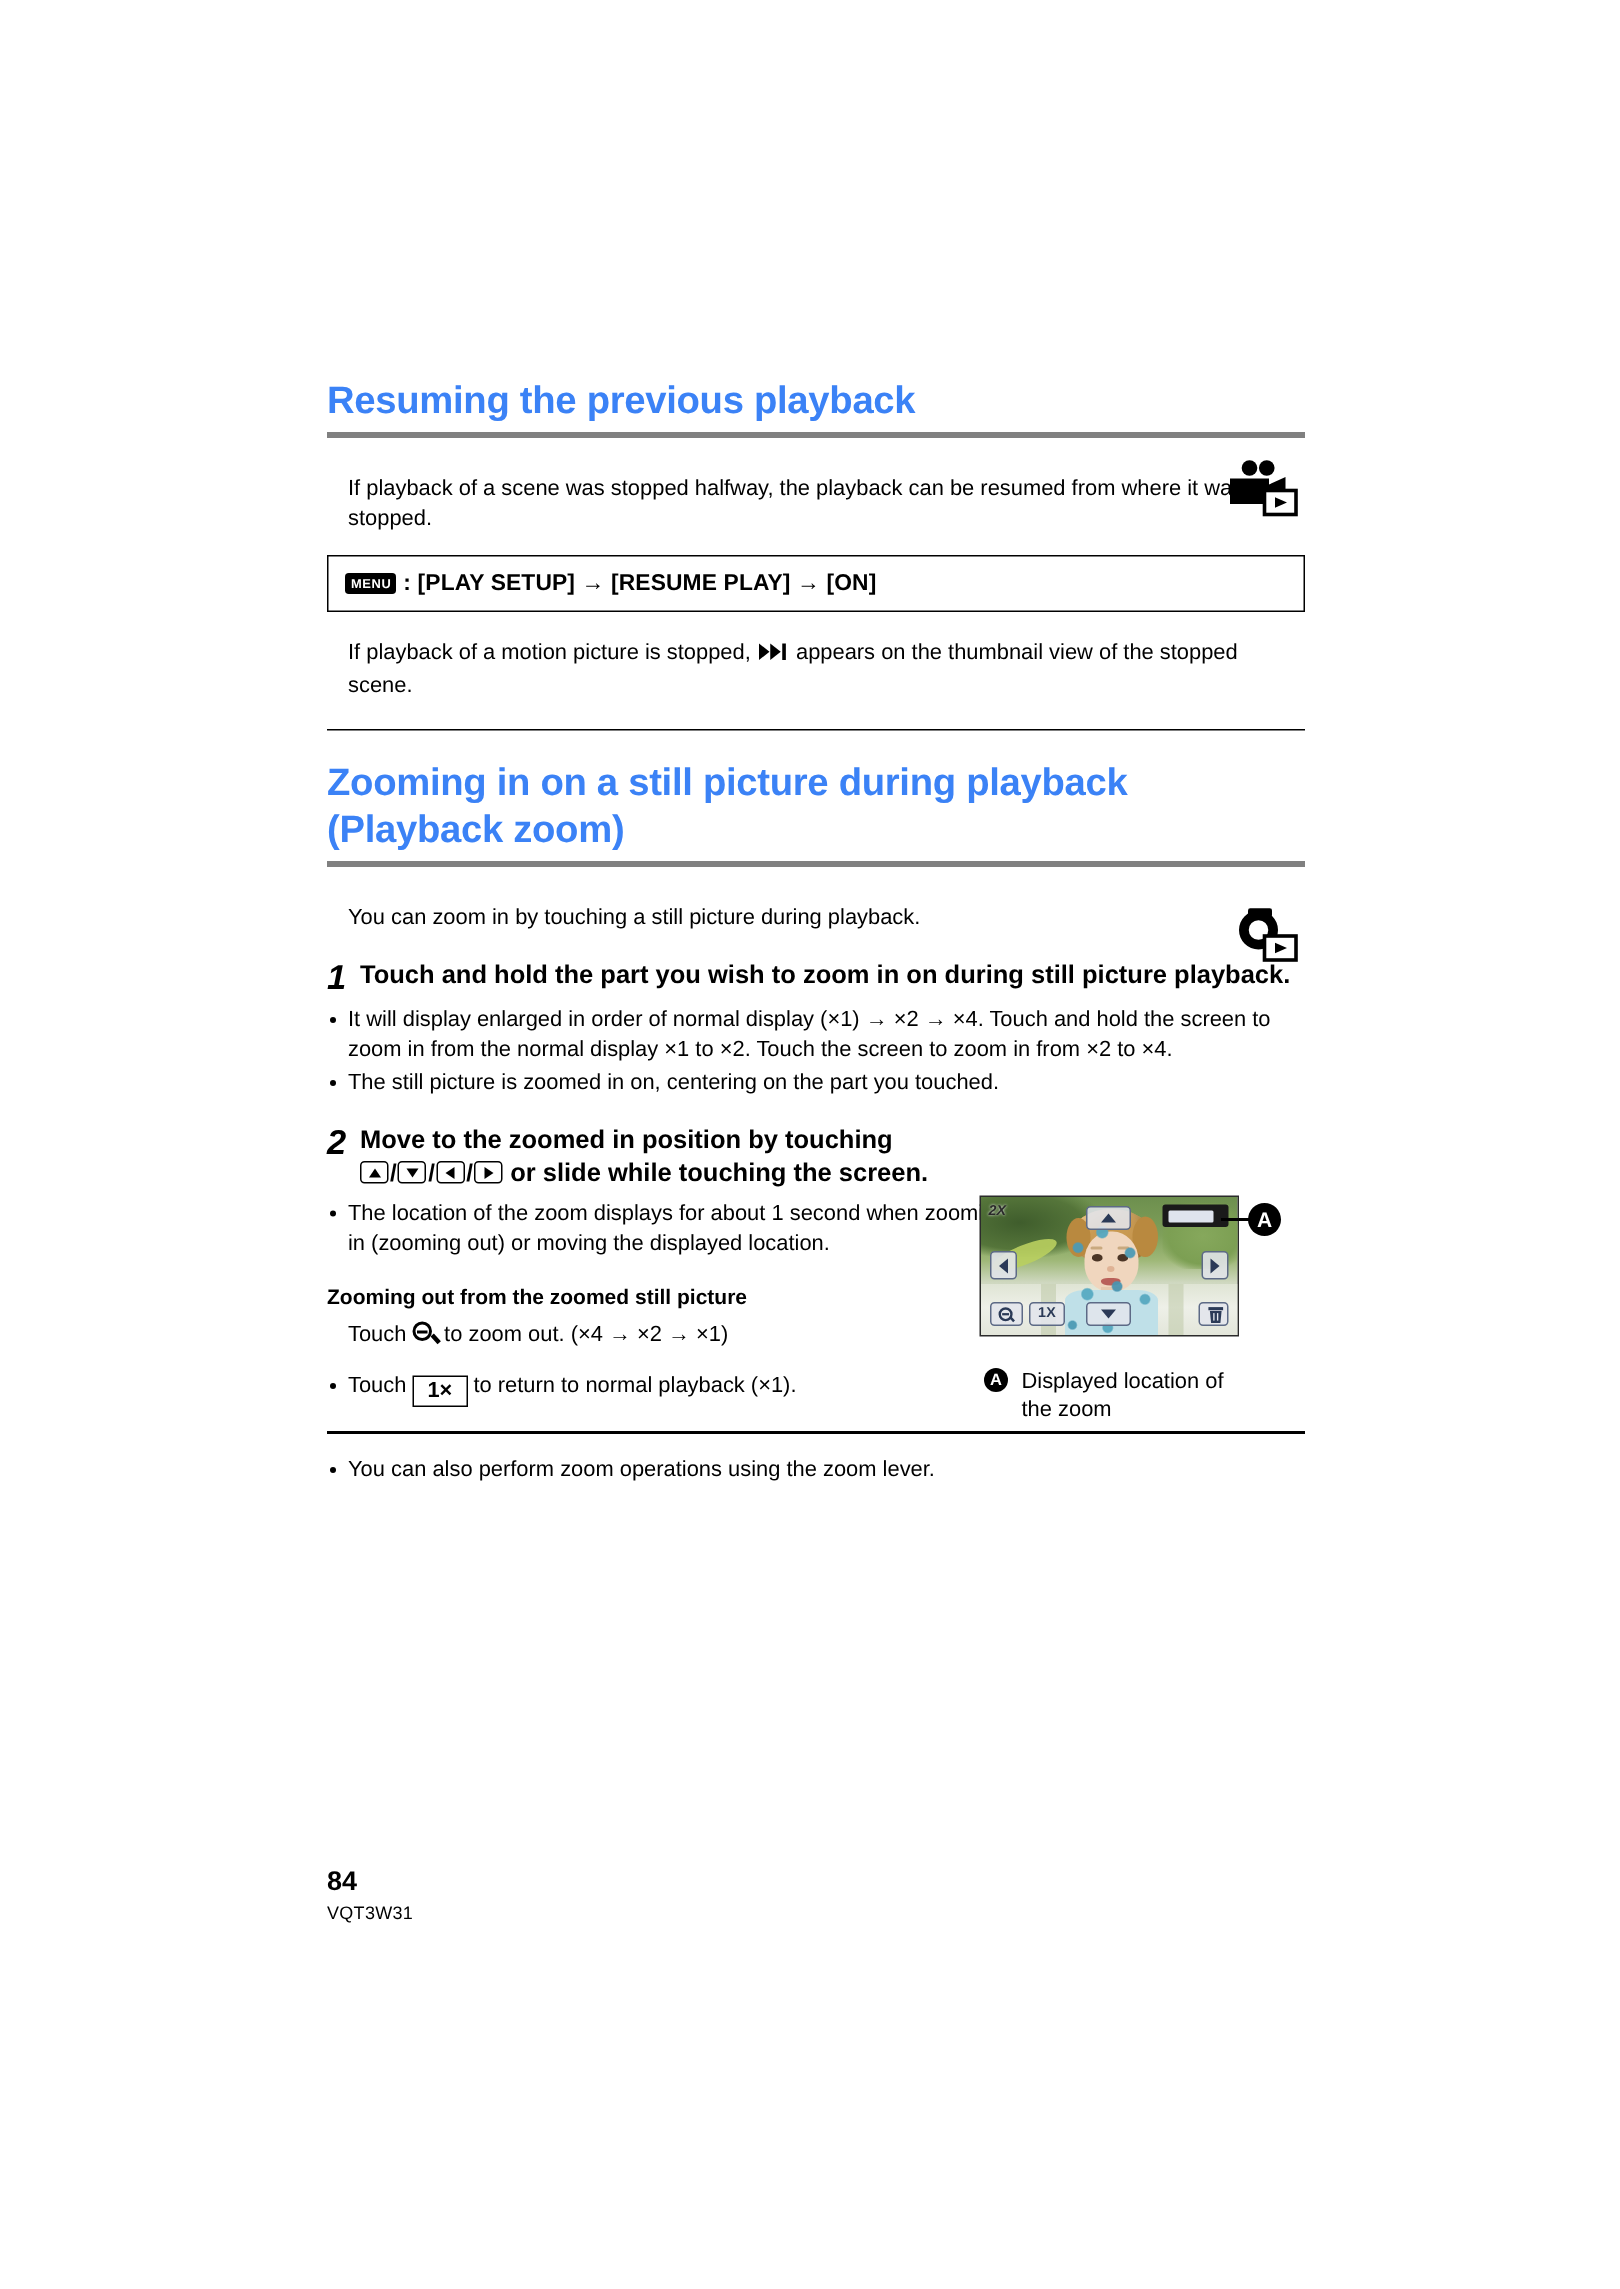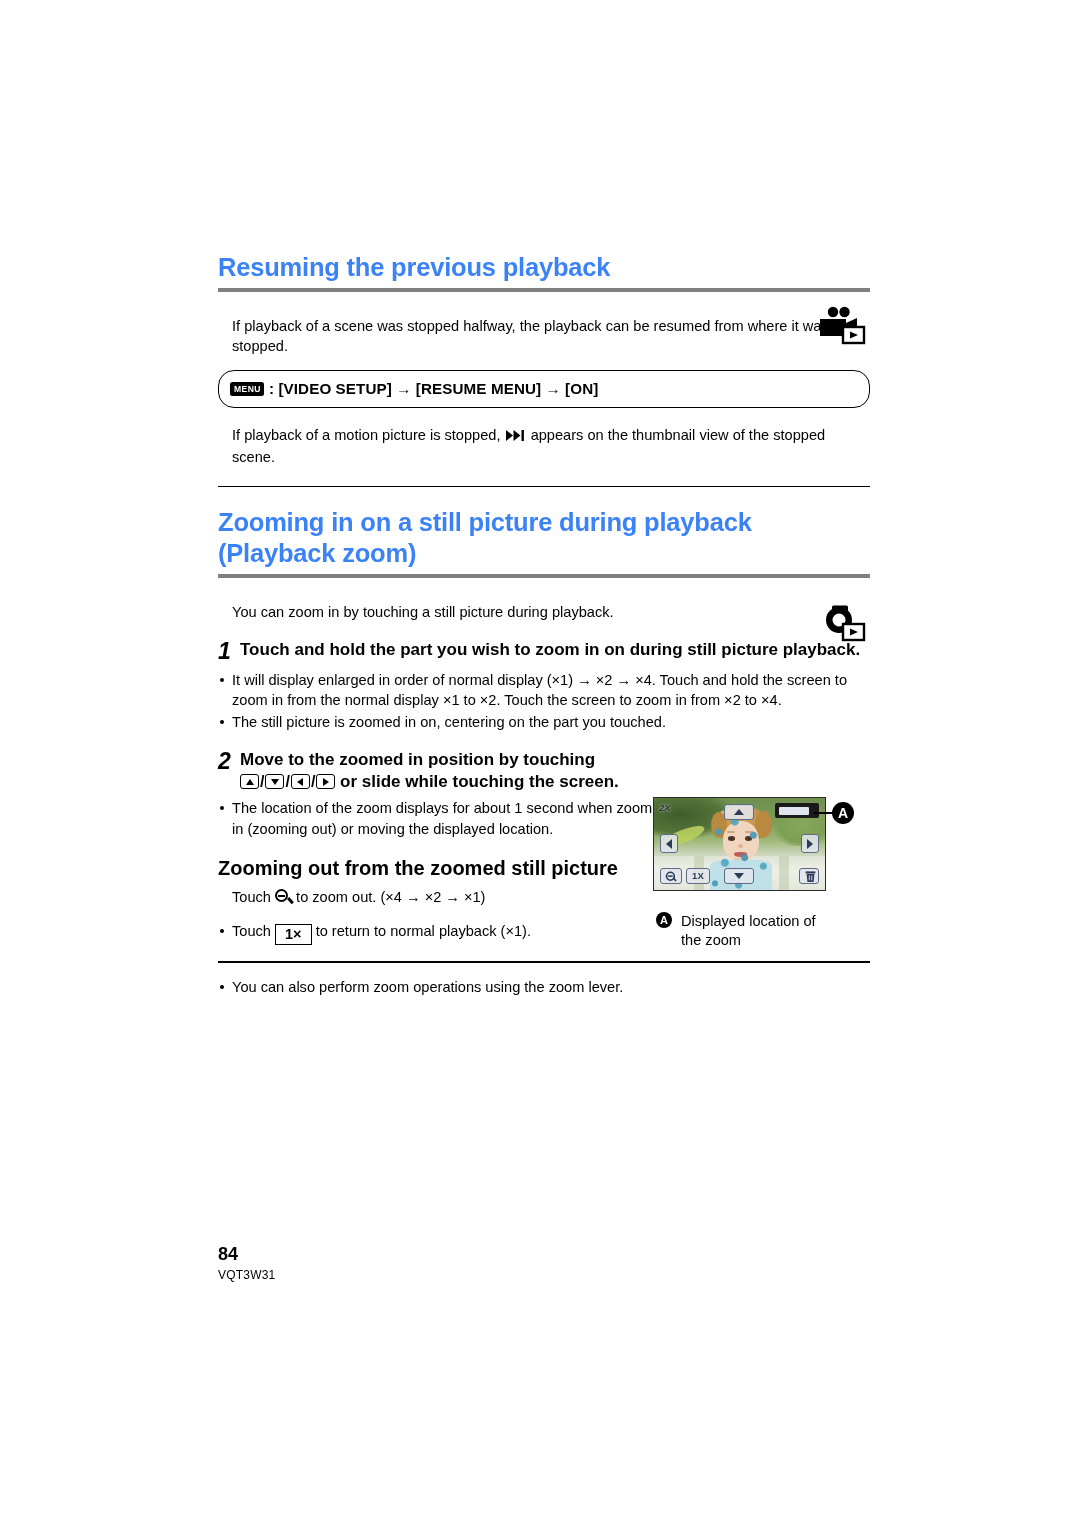--- a/index.html
+++ b/index.html
@@ -38,21 +38,21 @@
     color: #3b82f6;
     margin: 0;
   }
   .h1-rule {
     height: 4px;
     background: #808080;
     margin-top: 5px;
     margin-bottom: 0;
   }
   .h3 {
-    font-size: 20px;
+    font-size: 14px;
     font-weight: bold;
     margin: 0;
     line-height: 1.25;
   }
 
   
   .body-text {
     font-size: 14.6px;
     line-height: 1.38;
     margin: 14px;
@@ -449,23 +449,23 @@
     </svg>
   </div>
 
   <div class="content">
 
     <h1 class="h1">Resuming the previous playback</h1>
     <div class="h1-rule"></div>
 
     <p class="body-text" style="margin-top:24px;">If playback of a scene was stopped halfway, the playback can be resumed from where it was stopped.</p>
 
-    <div class="menu-box" style="margin-top:2px;border-radius:16px;">
+    <div class="menu-box" style="margin-top:2px;">
       <span class="menu-chip">MENU</span>
-      <span>: [VIDEO SETUP] → [RESUME MENU] → [ON]</span>
+      <span>: [PLAY SETUP] → [RESUME PLAY] → [ON]</span>
     </div>
 
     <p class="body-text" style="margin-top:17px;">
       <span>If playback of a motion picture is stopped,</span>
       <span class="ffwd">
         <svg width="22" height="13" viewBox="0 0 22 13" aria-hidden="true">
           <path d="M1 1 L1 12 L8 6.5 Z" fill="#000"></path>
           <path d="M8.5 1 L8.5 12 L15.5 6.5 Z" fill="#000"></path>
           <rect x="16.5" y="1" width="2.4" height="11" fill="#000"></rect>
         </svg>

